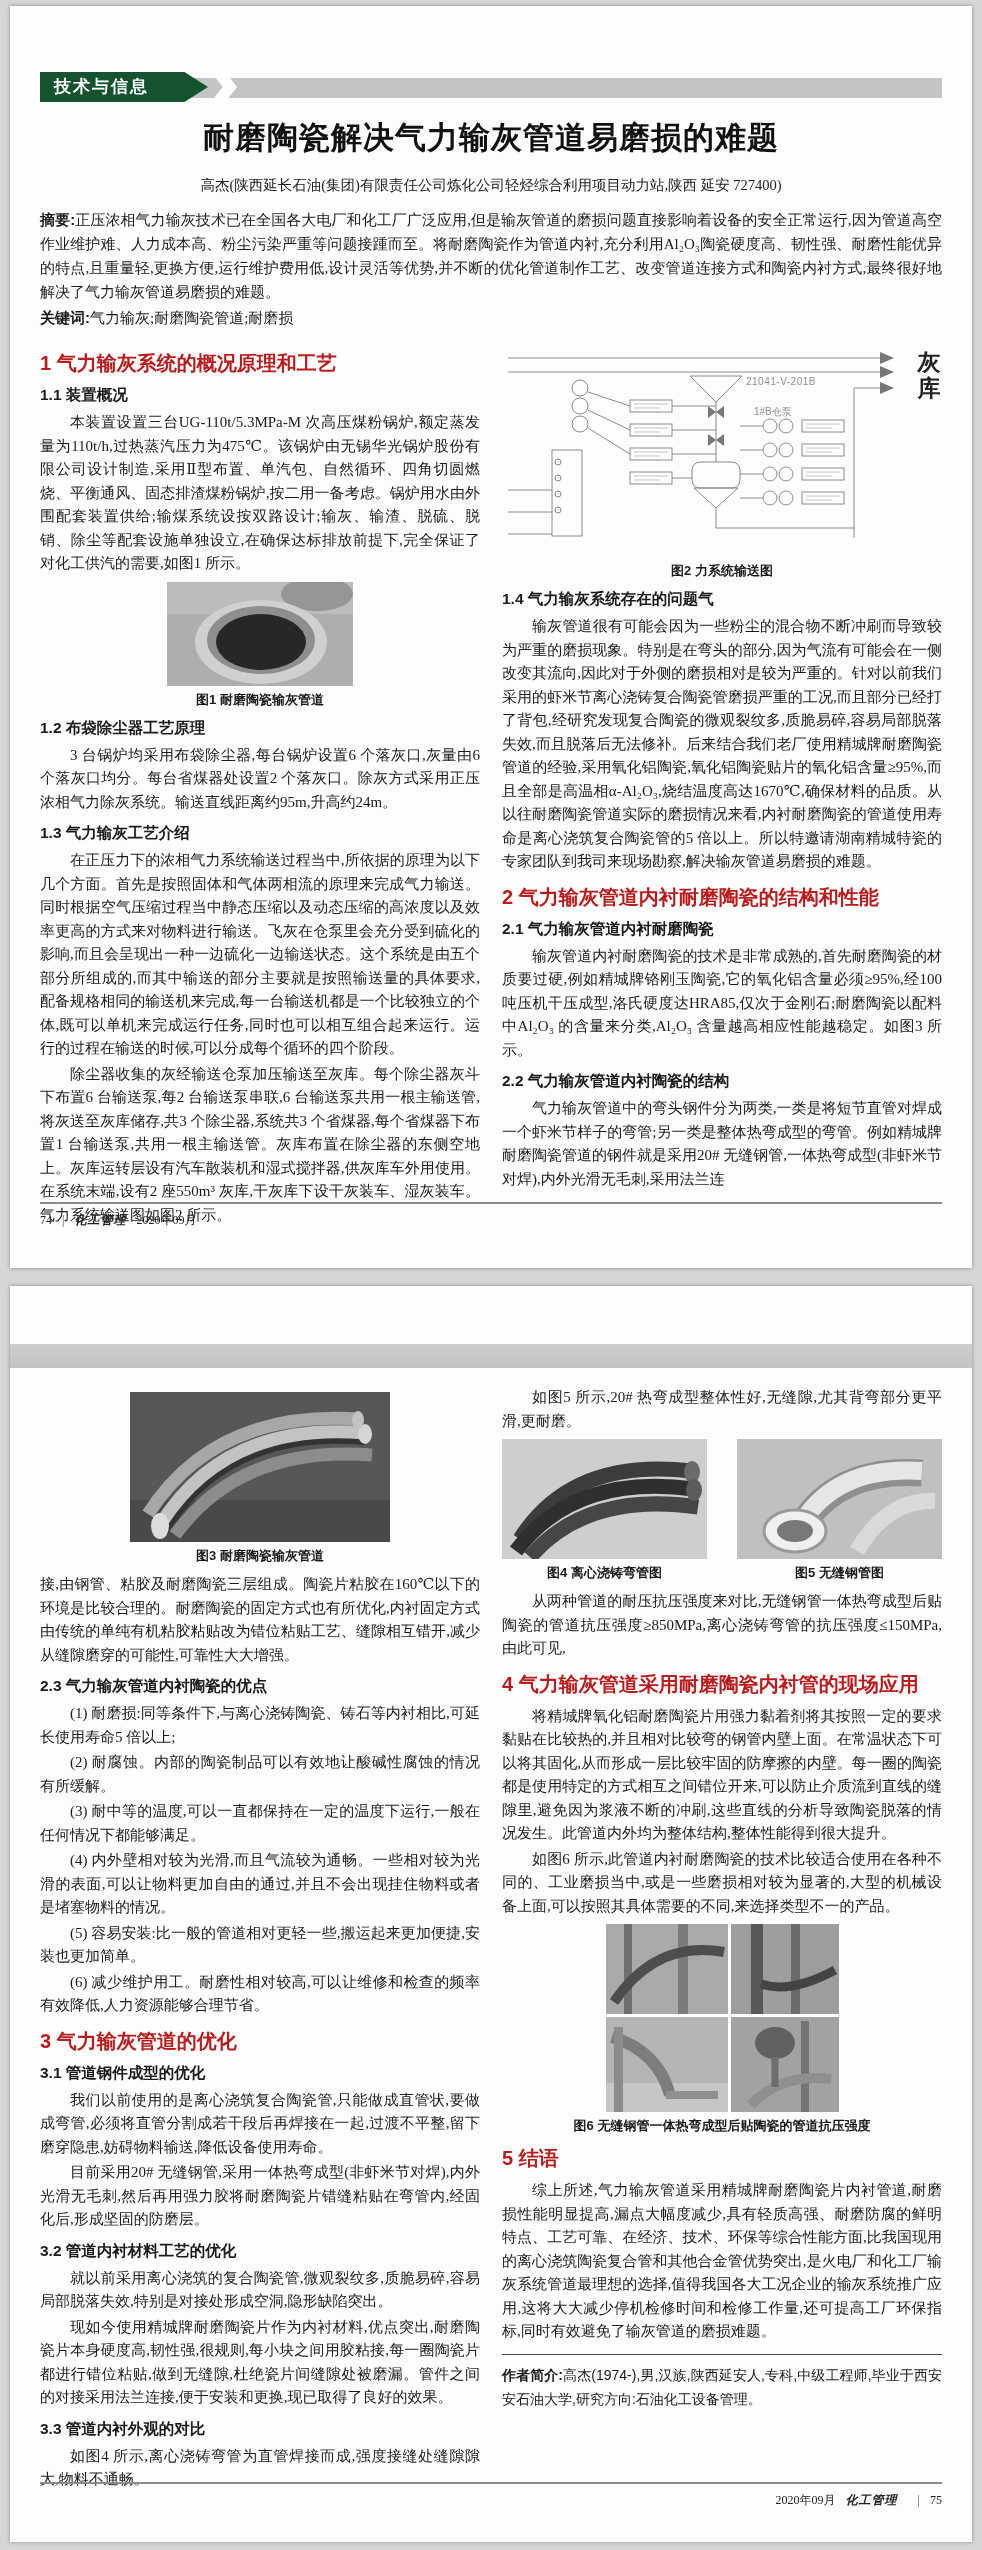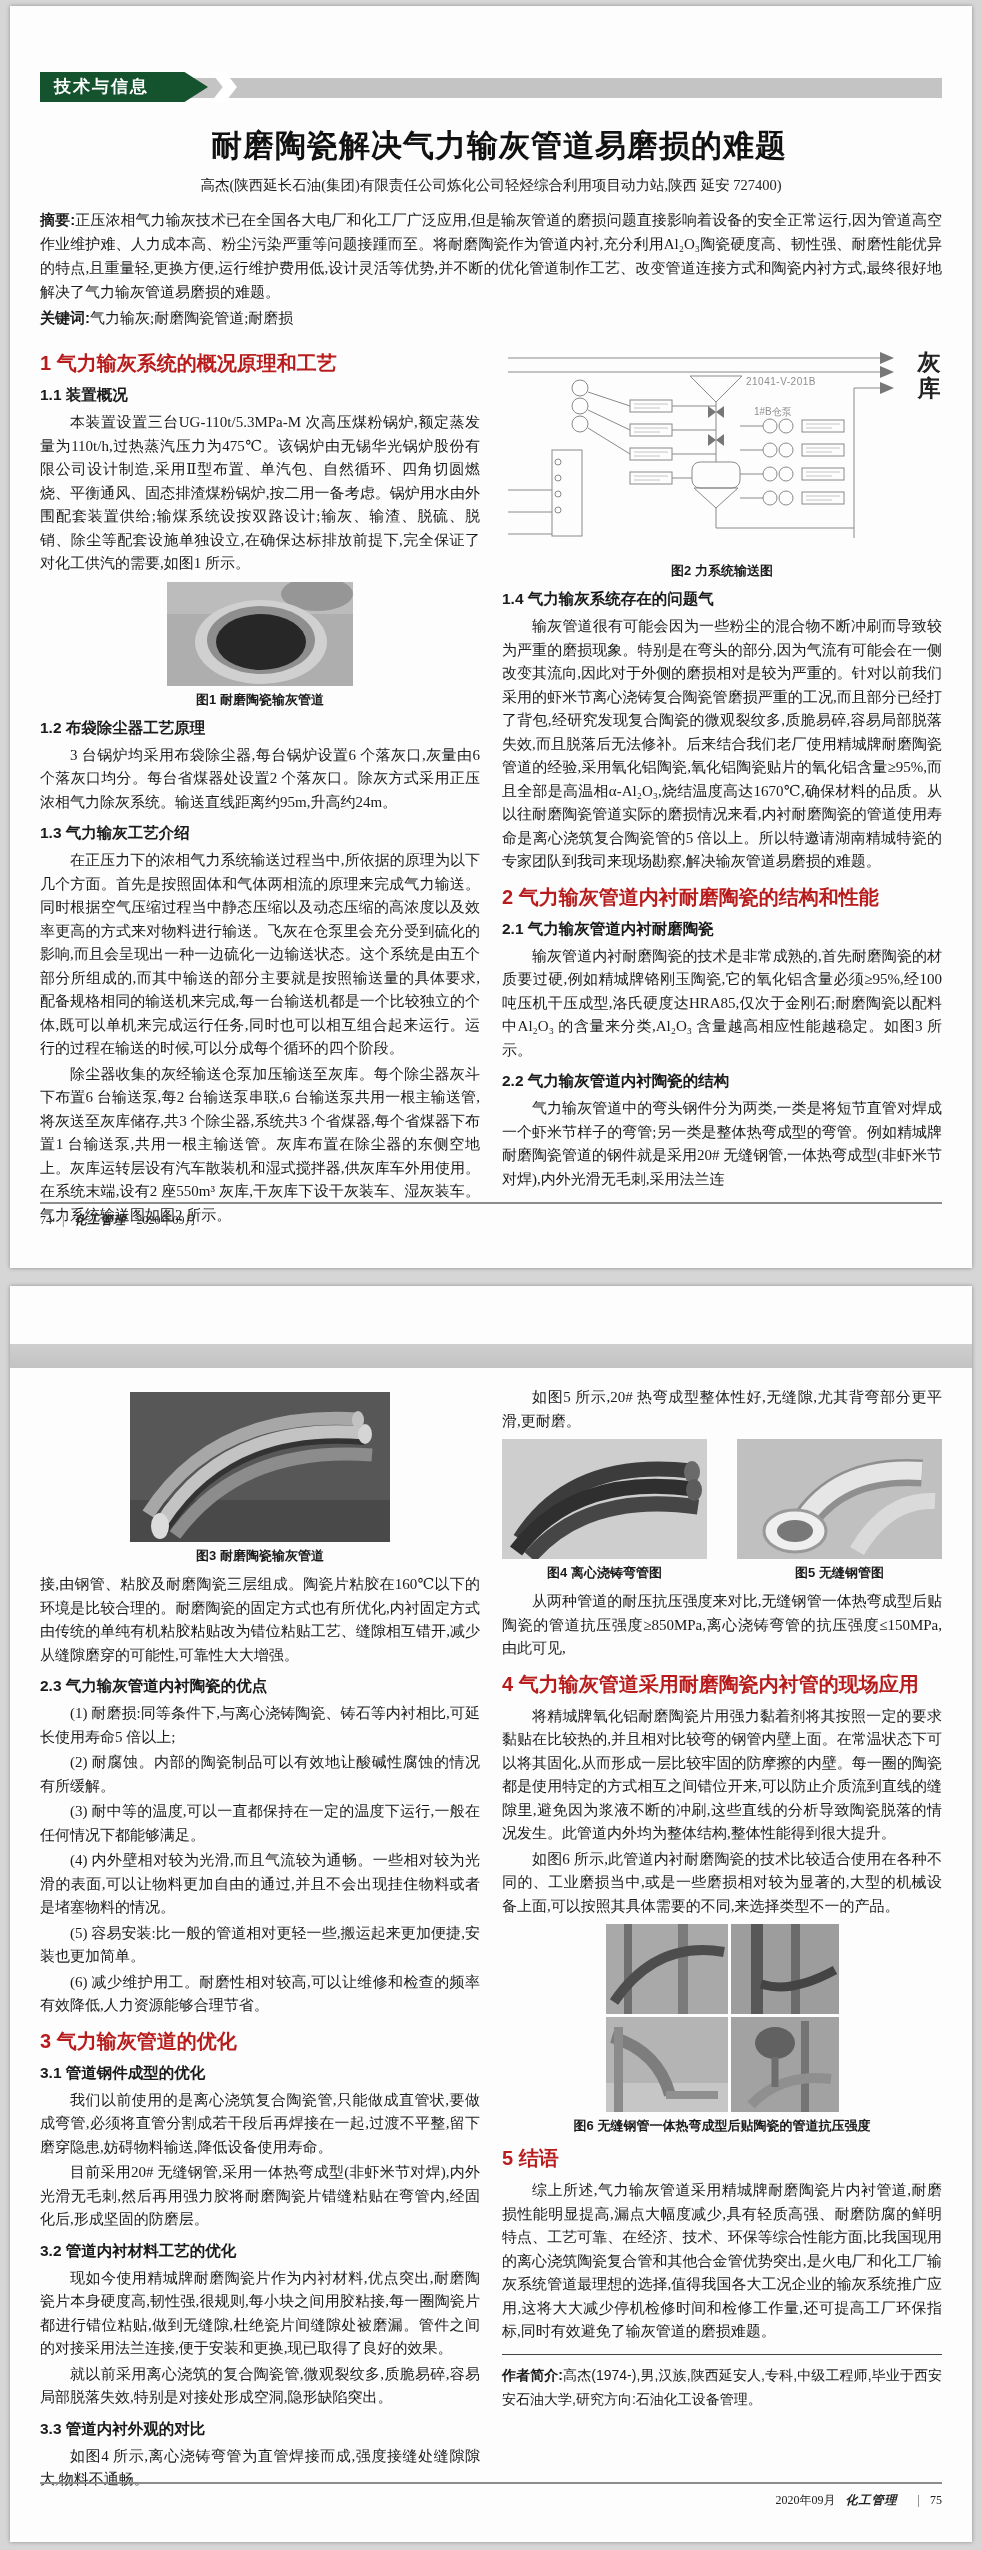--- a/index.html
+++ b/index.html
@@ -24,21 +24,21 @@
     clip-path:polygon(0 0,86% 0,100% 50%,86% 100%,0 100%);
     color:#fff;font:bold 17px/30px "Liberation Sans","DejaVu Sans",sans-serif;
     padding-left:14px;box-sizing:border-box;letter-spacing:2px;
   }
   .banner-chev{
     position:absolute;top:66px;left:201px;width:26px;height:30px;background:#fff;
     clip-path:polygon(0 0,55% 0,100% 50%,55% 100%,0 100%,45% 50%);
   }
 
   .title{
-    position:absolute;top:110px;left:0;width:100%;text-align:center;margin:8px;
+    position:absolute;top:110px;left:0;width:100%;text-align:center;margin:0;
     font:bold 31px/44px "Liberation Sans","DejaVu Sans",sans-serif;letter-spacing:1px;color:#111;
   }
   .author{
     position:absolute;top:170px;left:0;width:100%;text-align:center;
     font-size:14.5px;color:#222;
   }
   .meta{position:absolute;top:202px;left:30px;width:902px;}
   .meta p{margin:0;text-align:justify;font-size:15px;line-height:24px;}
   .meta .lbl{font-family:Liberation Sans, sans-serif;font-weight:bold;}
   .meta .kw{margin-top:2px;}
@@ -228,22 +228,22 @@
     <p class="body">(4) 内外壁相对较为光滑,而且气流较为通畅。一些相对较为光滑的表面,可以让物料更加自由的通过,并且不会出现挂住物料或者是堵塞物料的情况。</p>
     <p class="body">(5) 容易安装:比一般的管道相对更轻一些,搬运起来更加便捷,安装也更加简单。</p>
     <p class="body">(6) 减少维护用工。耐磨性相对较高,可以让维修和检查的频率有效降低,人力资源能够合理节省。</p>
 
     <div class="h1">3 气力输灰管道的优化</div>
     <div class="h2">3.1 管道钢件成型的优化</div>
     <p class="body">我们以前使用的是离心浇筑复合陶瓷管,只能做成直管状,要做成弯管,必须将直管分割成若干段后再焊接在一起,过渡不平整,留下磨穿隐患,妨碍物料输送,降低设备使用寿命。</p>
     <p class="body">目前采用20# 无缝钢管,采用一体热弯成型(非虾米节对焊),内外光滑无毛刺,然后再用强力胶将耐磨陶瓷片错缝粘贴在弯管内,经固化后,形成坚固的防磨层。</p>
 
     <div class="h2">3.2 管道内衬材料工艺的优化</div>
+    <p class="body">就以前采用离心浇筑的复合陶瓷管,微观裂纹多,质脆易碎,容易局部脱落失效,特别是对接处形成空洞,隐形缺陷突出。</p>
     <p class="body">现如今使用精城牌耐磨陶瓷片作为内衬材料,优点突出,耐磨陶瓷片本身硬度高,韧性强,很规则,每小块之间用胶粘接,每一圈陶瓷片都进行错位粘贴,做到无缝隙,杜绝瓷片间缝隙处被磨漏。管件之间的对接采用法兰连接,便于安装和更换,现已取得了良好的效果。</p>
-    <p class="body">就以前采用离心浇筑的复合陶瓷管,微观裂纹多,质脆易碎,容易局部脱落失效,特别是对接处形成空洞,隐形缺陷突出。</p>
 
     <div class="h2">3.3 管道内衬外观的对比</div>
     <p class="body">如图4 所示,离心浇铸弯管为直管焊接而成,强度接缝处缝隙隙大,物料不通畅。</p>
   </div>
 
   <div class="col right">
     <p class="body">如图5 所示,20# 热弯成型整体性好,无缝隙,尤其背弯部分更平滑,更耐磨。</p>
 
     <div class="figrow">
       <svg width="205" height="120" viewBox="0 0 205 120">

